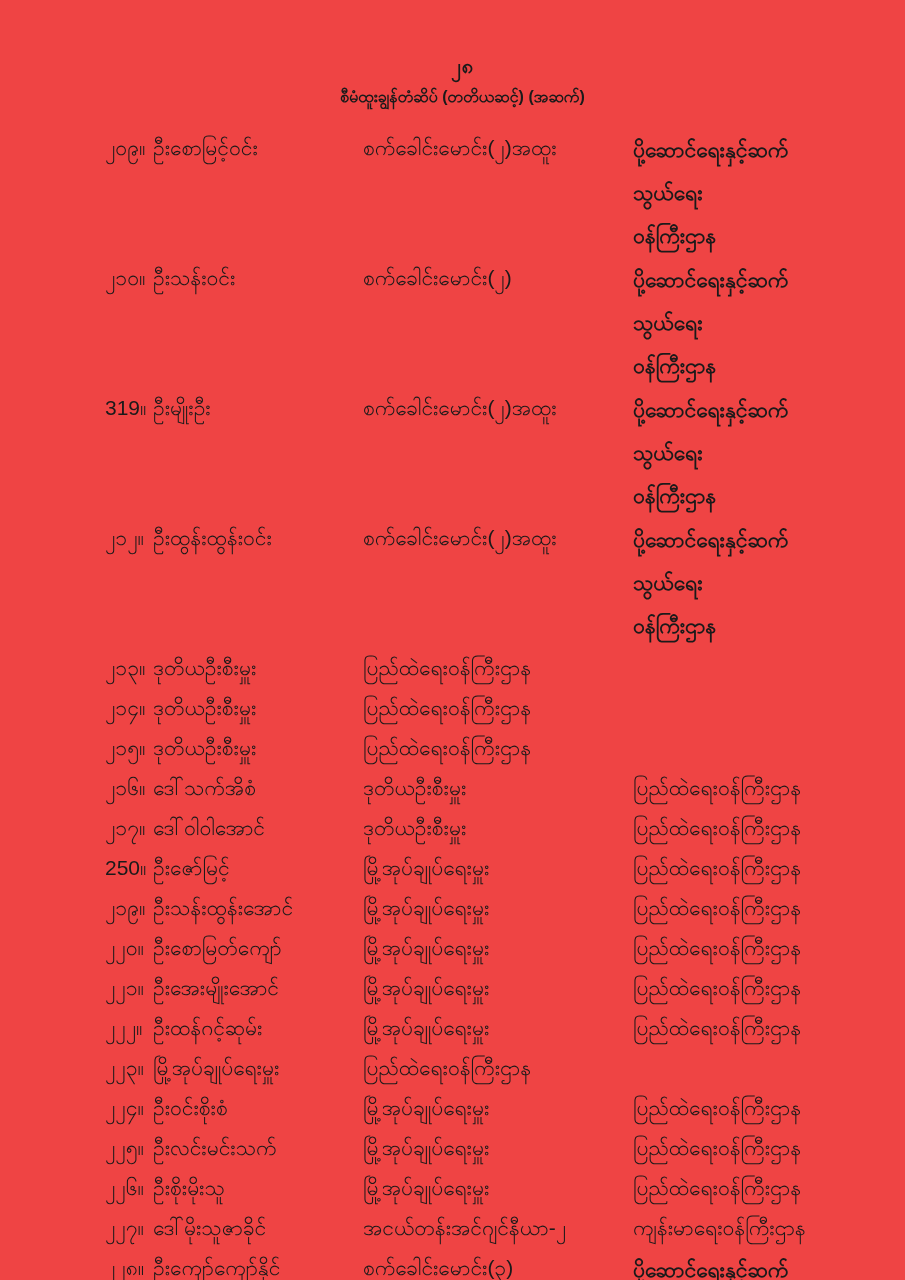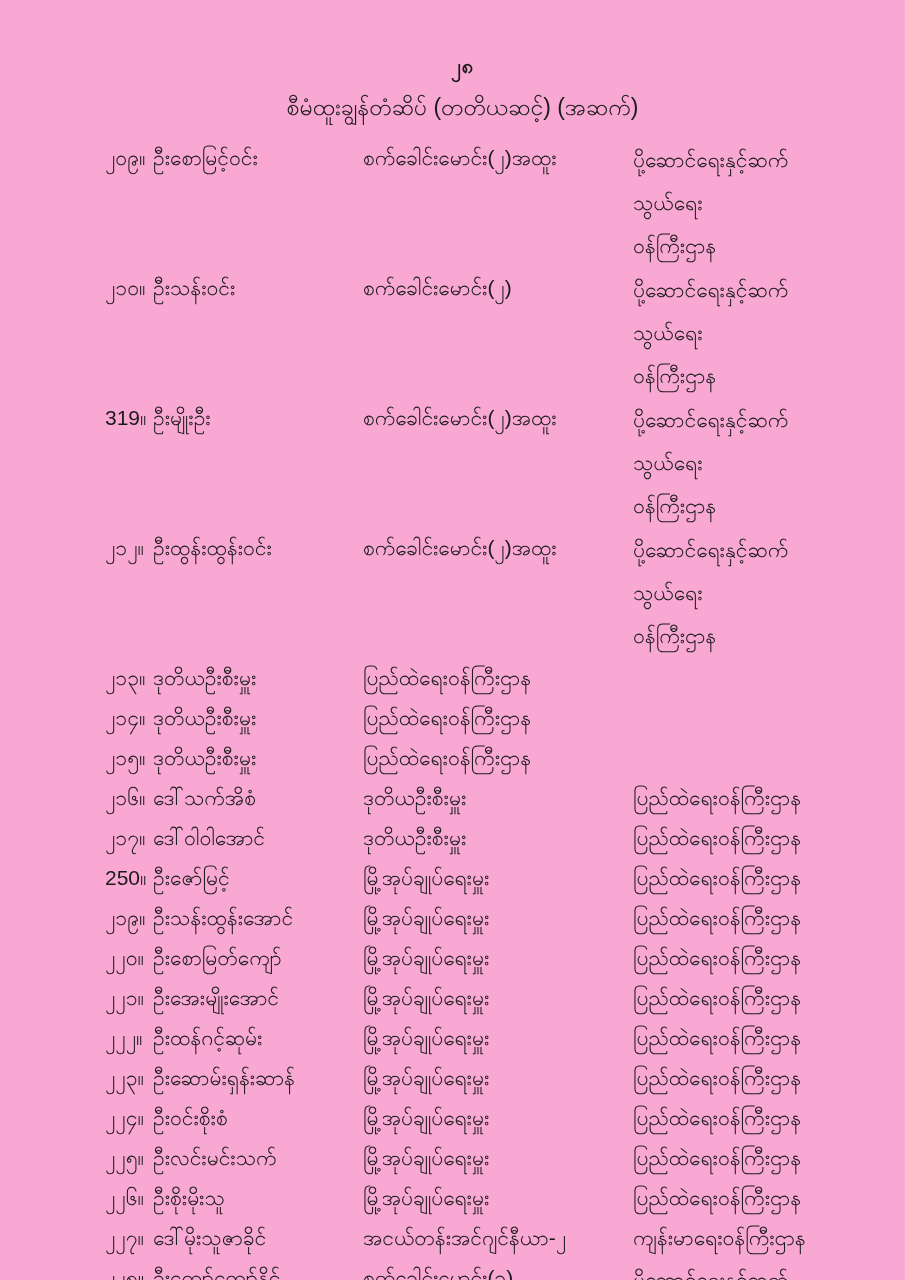--- a/index.html
+++ b/index.html
@@ -13,54 +13,55 @@
     overflow: hidden;
     font-family: "Liberation Sans", sans-serif;
     color: #1a1a1a;
     -webkit-font-smoothing: antialiased;
   }
   .doc-page {
     box-sizing: border-box;
     width: 905px;
     height: 1280px;
     padding: 52px 85px 40px 105px;
-    background: #f9a8d4;
+    background: #ef4444;
   }
   .page-number {
     text-align: center;
     font-size: 20px;
     line-height: 28px;
     font-weight: 600;
     letter-spacing: 1px;
   }
   .doc-title {
     text-align: center;
-    font-size: 23px;
+    font-size: 16px;
     line-height: 34px;
-    font-weight: 400;
-    margin: 10px 0 14px 0;
+    font-weight: 700;
+    margin: 0 0 14px 0;
   }
   .roster {
     width: 100%;
   }
   .roster-row {
     display: grid;
     grid-template-columns: 48px 210px 270px 1fr;
     align-items: start;
     font-size: 21px;
     line-height: 40px;
   }
   .roster-row .cell {
     white-space: nowrap;
   }
   .roster-row .cell.ministry {
     white-space: normal;
   }
   .roster-row.double .ministry .m-line {
     line-height: 43px;
+    font-weight: bold;
   }
   .roster-row.double {
     margin-bottom: 1px;
   }
   .m-line {
     display: block;
   }
 </style>
 </head>
 <body>
@@ -192,21 +193,20 @@
     <div class="cell no">၂၂၂။</div>
     <div class="cell name">ဦးထန်ဂင့်ဆုမ်း</div>
     <div class="cell position">မြို့အုပ်ချုပ်ရေးမှူး</div>
     <div class="cell ministry">
           <span class="m-line">ပြည်ထဲရေးဝန်ကြီးဌာန</span>
         </div>
   </div>
 
   <div class="roster-row">
     <div class="cell no">၂၂၃။</div>
-    <div class="cell name">ဦးဆောမ်းရှန်းဆာန်</div>
     <div class="cell position">မြို့အုပ်ချုပ်ရေးမှူး</div>
     <div class="cell ministry">
           <span class="m-line">ပြည်ထဲရေးဝန်ကြီးဌာန</span>
         </div>
   </div>
 
   <div class="roster-row">
     <div class="cell no">၂၂၄။</div>
     <div class="cell name">ဦးဝင်းစိုးစံ</div>
     <div class="cell position">မြို့အုပ်ချုပ်ရေးမှူး</div>

